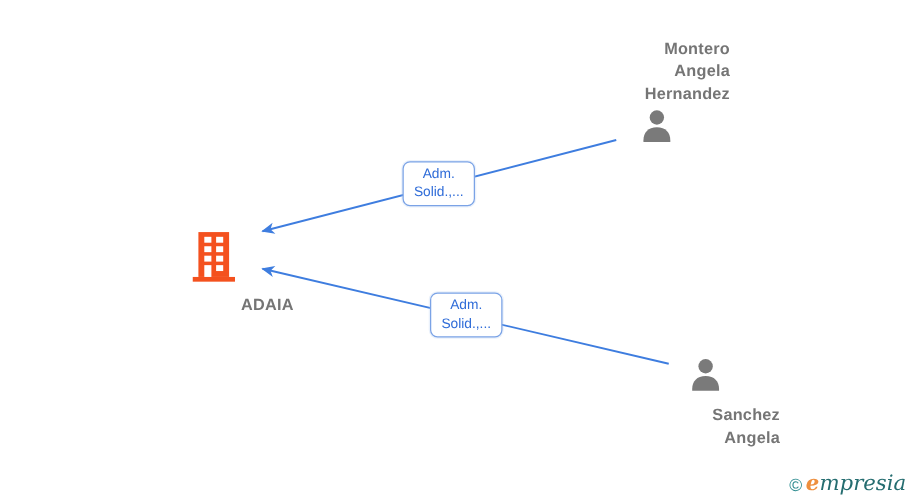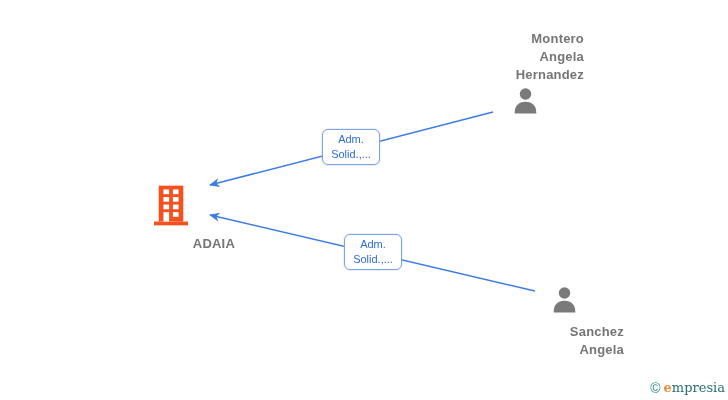--- a/index.html
+++ b/index.html
@@ -30,21 +30,21 @@
   .edge-label span{display:block;}
   .edge-label-1{left:322px;top:129px;width:44px;}
   .edge-label-2{left:344px;top:234px;width:44px;}
   .watermark{
     position:absolute;right:3px;bottom:4px;z-index:4;
     display:flex;align-items:center;gap:3px;
   }
   .wm-copy{color:#2a8a8e;font-size:14px;line-height:14px;}
   .wm-brand{
     font-family:"DejaVu Serif","Liberation Serif",serif;
-    font-size:13px;line-height:17px;text-align:center;
+    font-style:italic;font-size:17px;line-height:17px;text-align:center;
   }
   .wm-initial{color:#ee8f3e;font-weight:bold;}
   .wm-rest{color:#256d70;}
 </style>
 </head>
 <body>
 
 <div class="canvas">
 
   <svg class="edges" viewBox="0 0 728 400" xmlns="http://www.w3.org/2000/svg">

